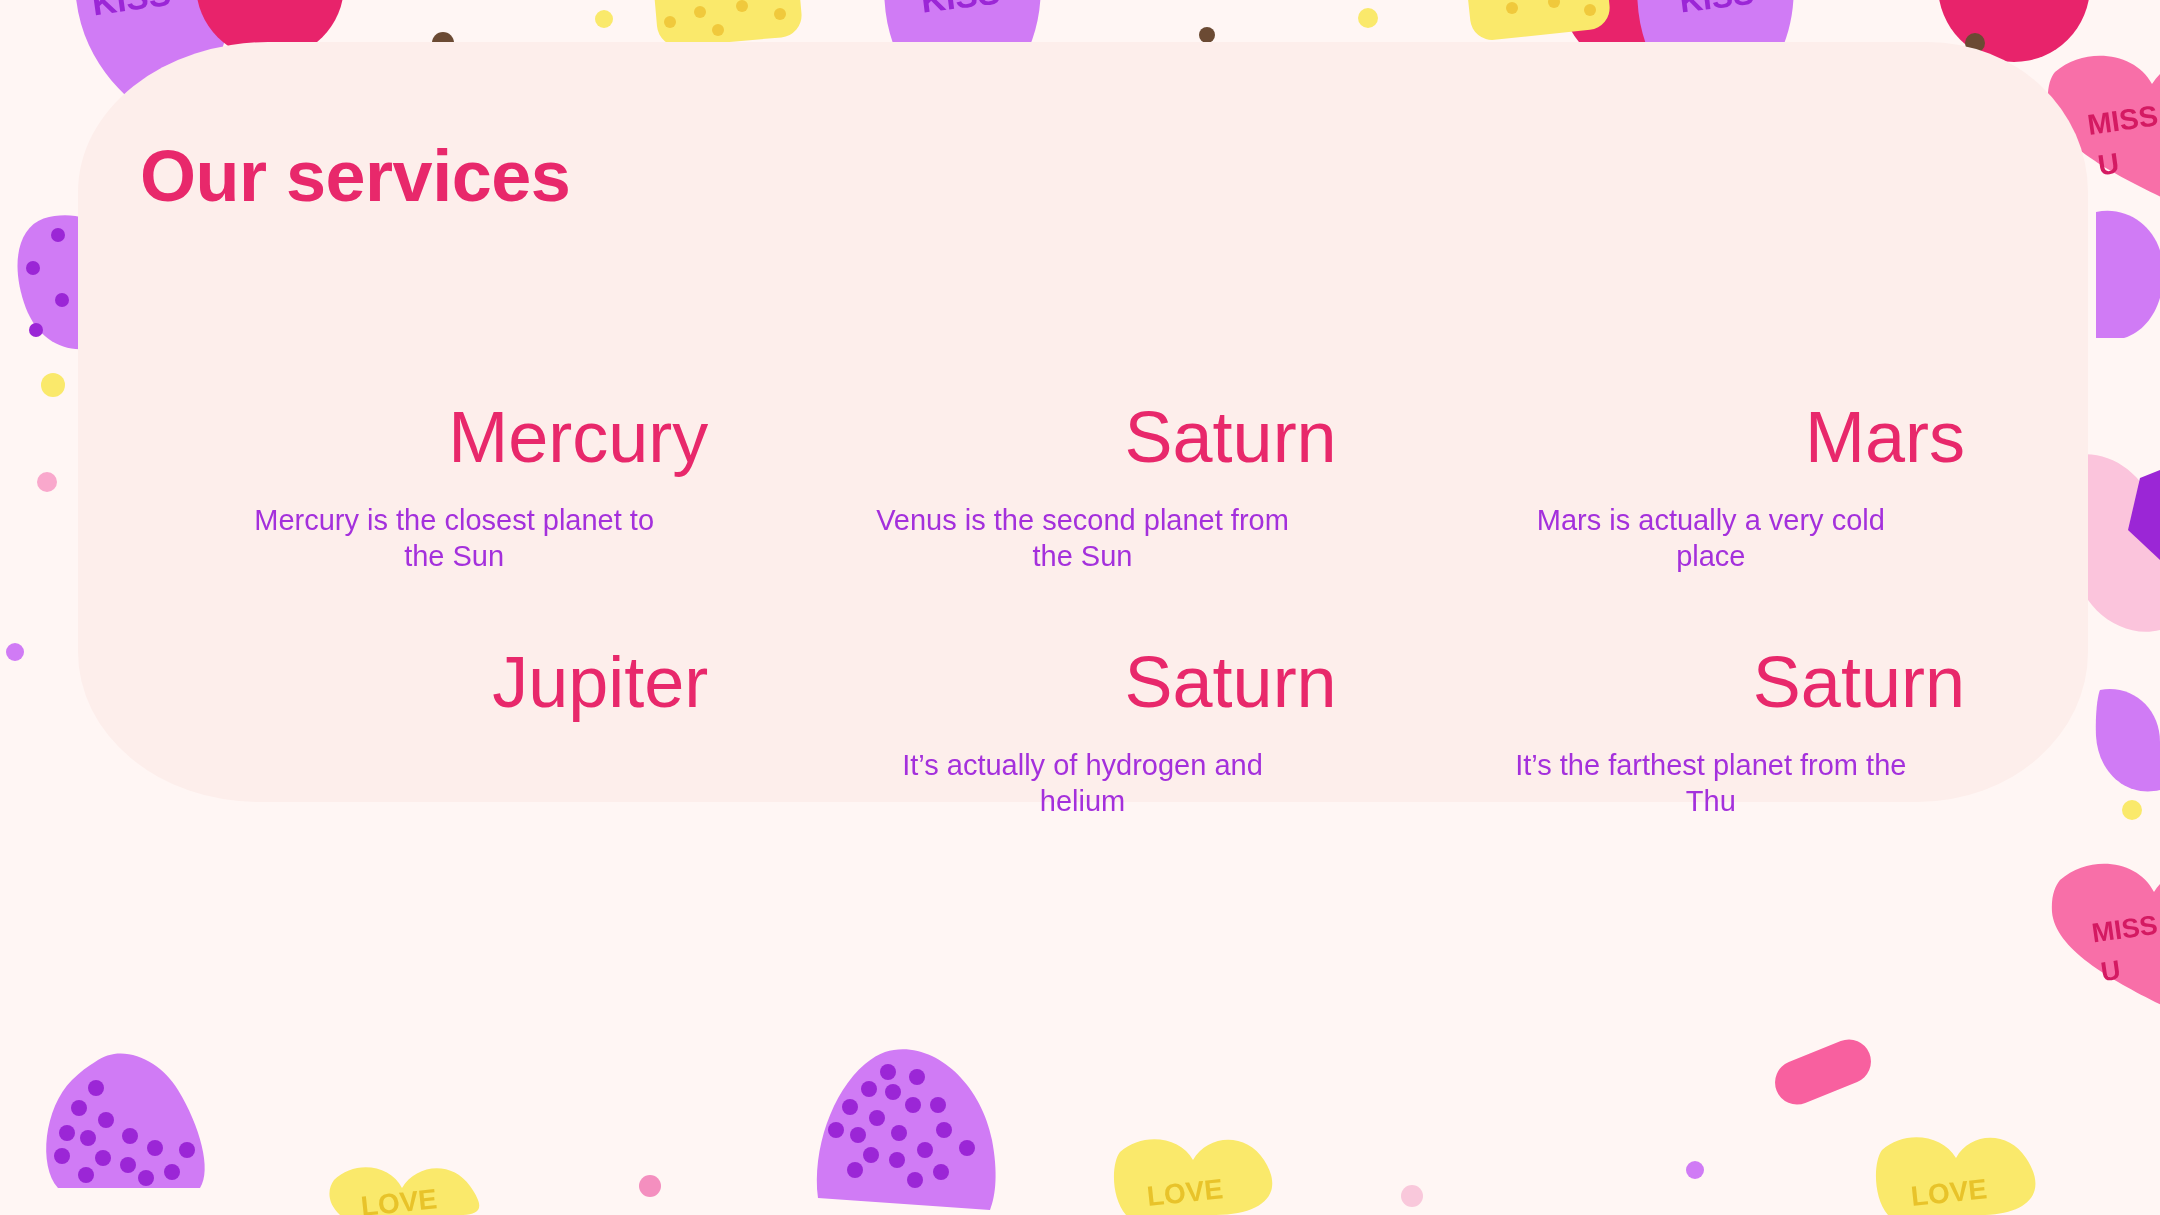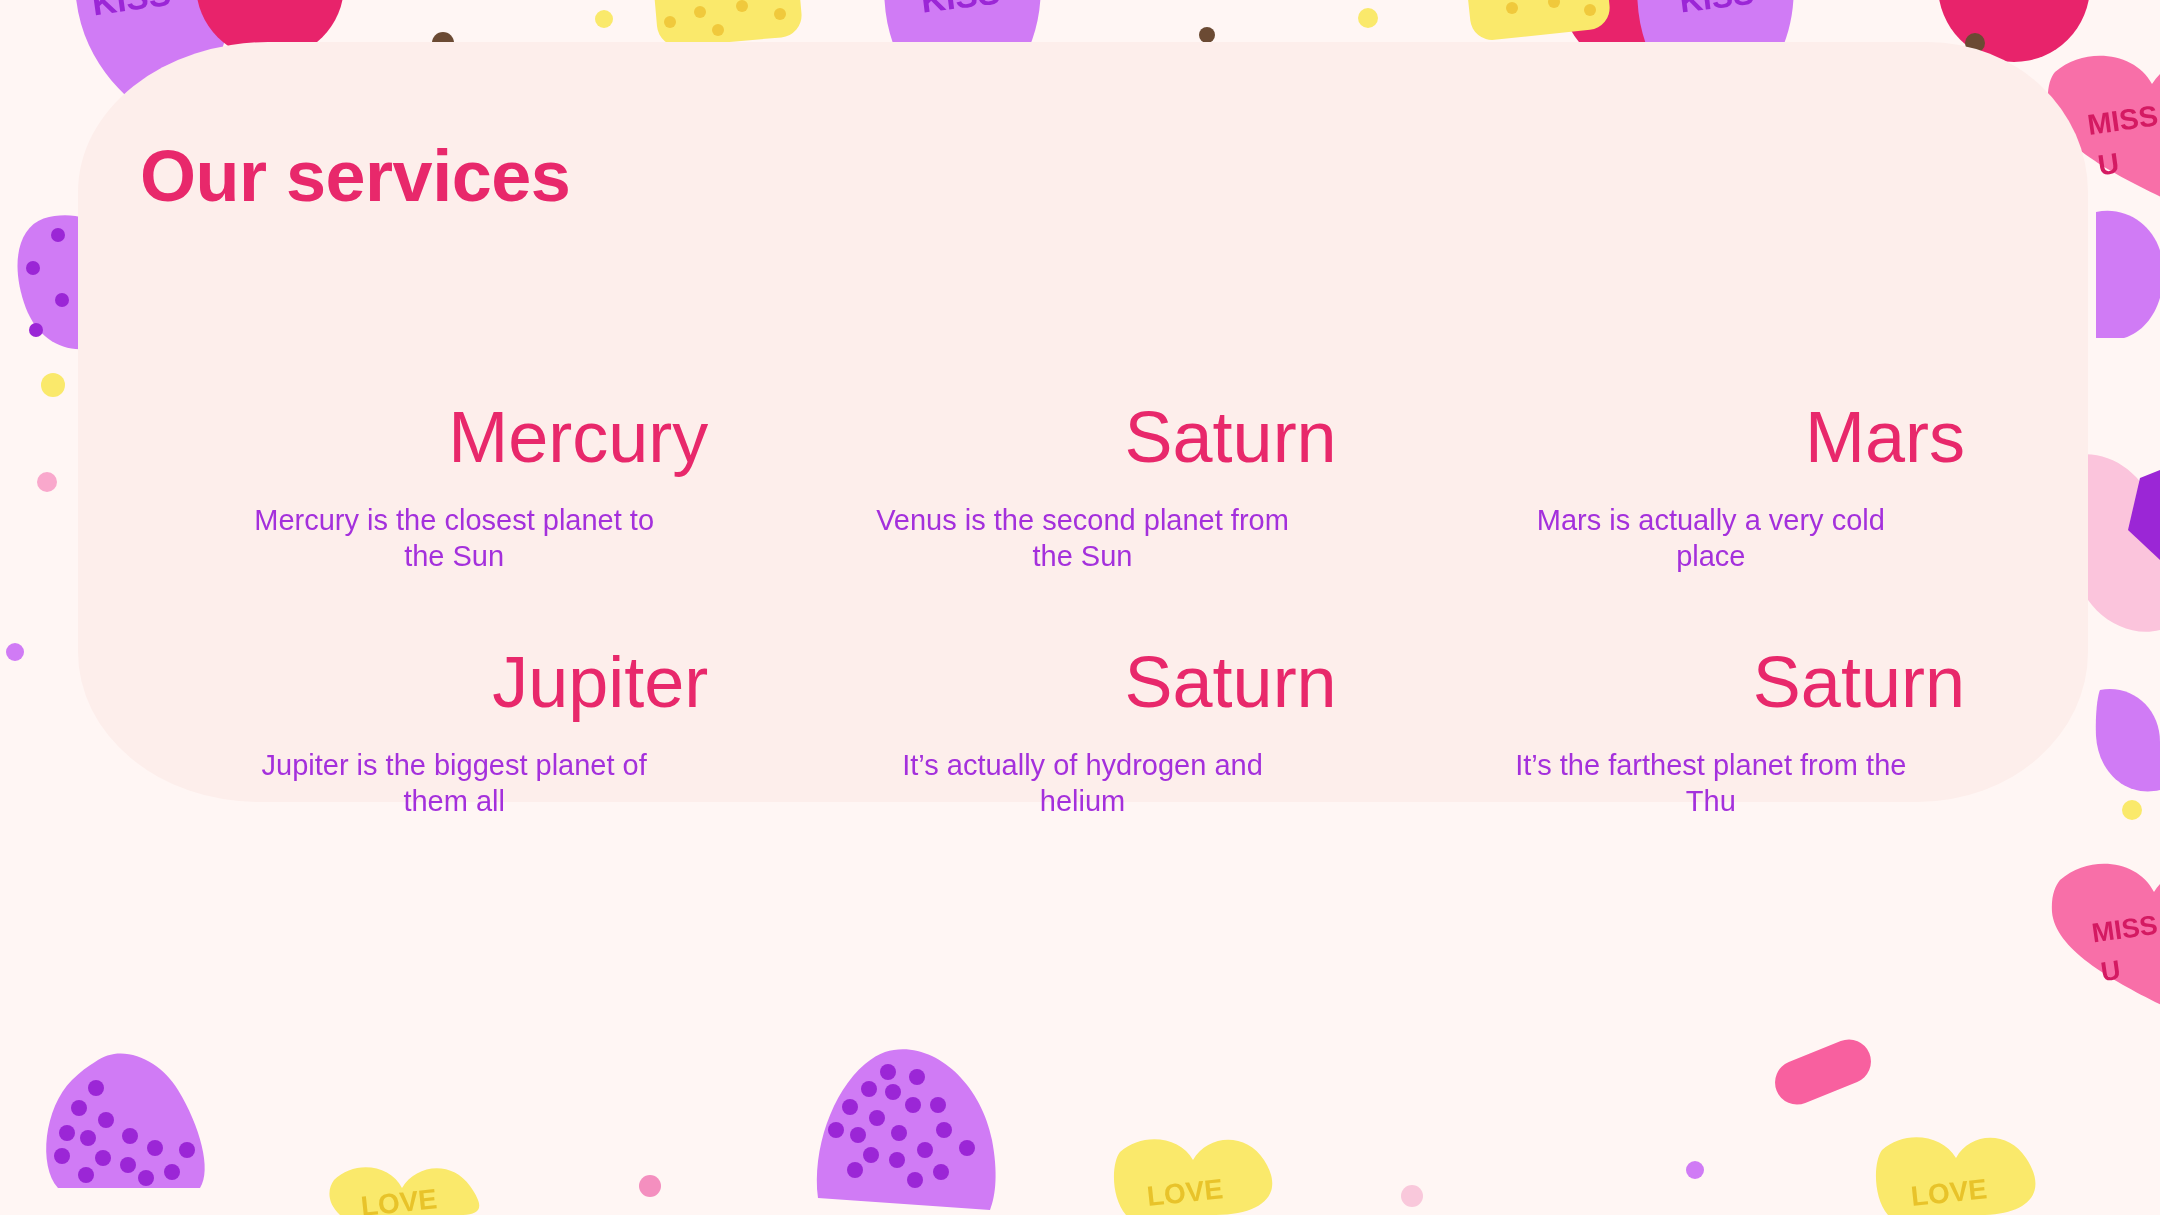--- a/index.html
+++ b/index.html
@@ -278,21 +278,20 @@
   <div class="service-item">
     <div class="service-name">Saturn</div>
     <div class="service-desc">Venus is the second planet from the Sun</div>
   </div>
   <div class="service-item">
     <div class="service-name">Mars</div>
     <div class="service-desc">Mars is actually a very cold place</div>
   </div>
   <div class="service-item">
     <div class="service-name">Jupiter</div>
-    <div class="service-desc">Jupiter is the biggest planet of them all</div>
   </div>
   <div class="service-item">
     <div class="service-name">Saturn</div>
     <div class="service-desc">It’s actually of hydrogen and helium</div>
   </div>
   <div class="service-item">
     <div class="service-name">Saturn</div>
     <div class="service-desc">It’s the farthest planet from the Thu</div>
   </div>
 </div>

